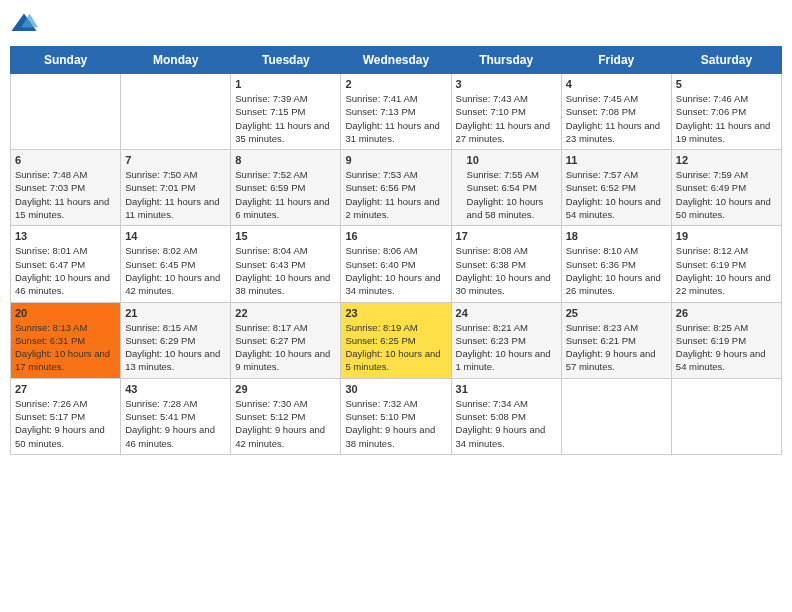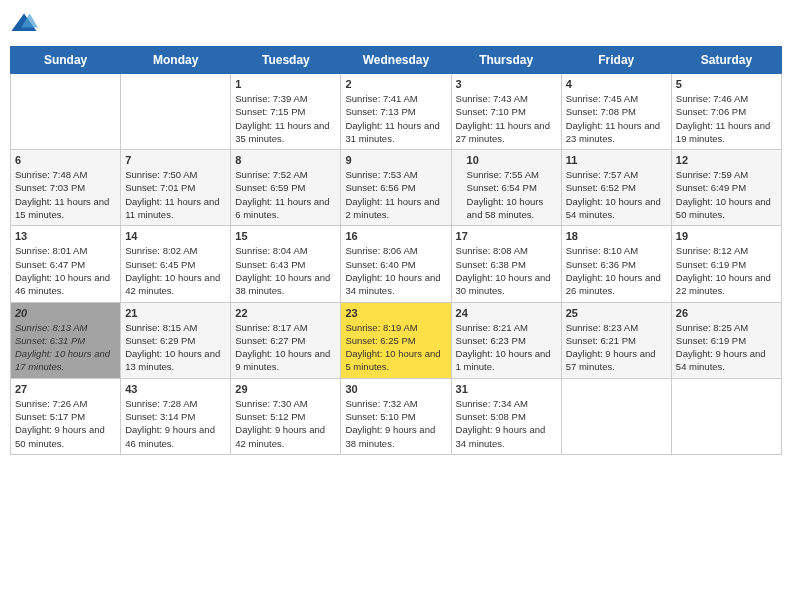--- a/index.html
+++ b/index.html
@@ -239,21 +239,21 @@
 Daylight: 10 hours and 26 minutes.</div>
         </td>
         <td>
           <span class="day-number">19</span>
           <div class="day-info">Sunrise: 8:12 AM
 Sunset: 6:19 PM
 Daylight: 10 hours and 22 minutes.</div>
         </td>
       </tr>
       <tr>
-        <td style="background: #a3a3a3; font-style: italic;">
+        <td style="background: #f97316;">
           <span class="day-number">20</span>
           <div class="day-info">Sunrise: 8:13 AM
 Sunset: 6:31 PM
 Daylight: 10 hours and 17 minutes.</div>
         </td>
         <td style="background: rgb(245, 245, 245);">
           <span class="day-number">21</span>
           <div class="day-info">Sunrise: 8:15 AM
 Sunset: 6:29 PM
 Daylight: 10 hours and 13 minutes.</div>
@@ -292,21 +292,21 @@
       <tr>
         <td>
           <span class="day-number">27</span>
           <div class="day-info">Sunrise: 7:26 AM
 Sunset: 5:17 PM
 Daylight: 9 hours and 50 minutes.</div>
         </td>
         <td>
           <span class="day-number">43</span>
           <div class="day-info">Sunrise: 7:28 AM
-Sunset: 3:14 PM
+Sunset: 5:41 PM
 Daylight: 9 hours and 46 minutes.</div>
         </td>
         <td>
           <span class="day-number">29</span>
           <div class="day-info">Sunrise: 7:30 AM
 Sunset: 5:12 PM
 Daylight: 9 hours and 42 minutes.</div>
         </td>
         <td>
           <span class="day-number">30</span>

